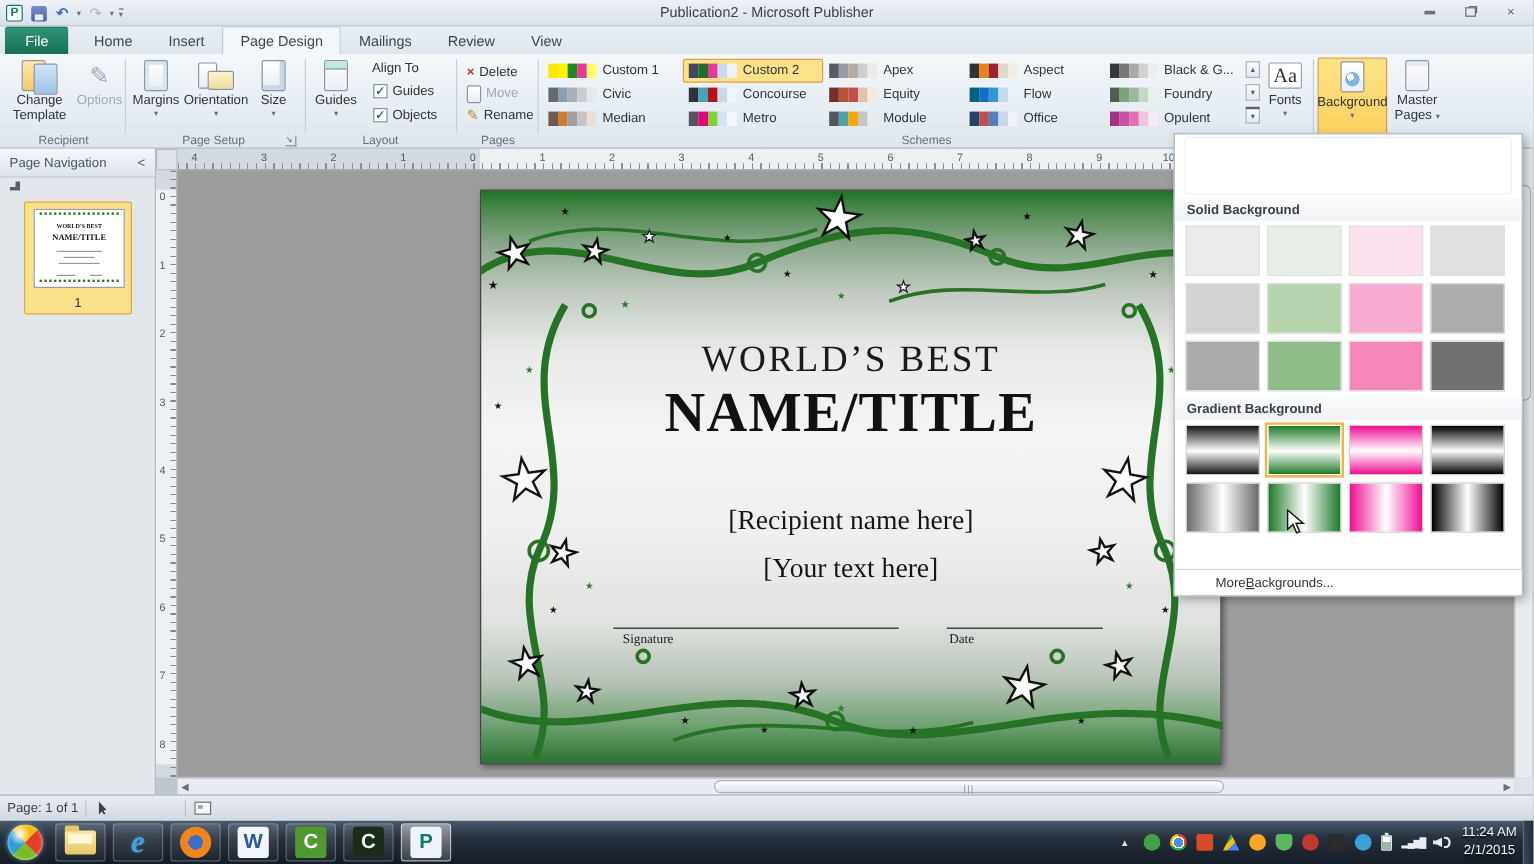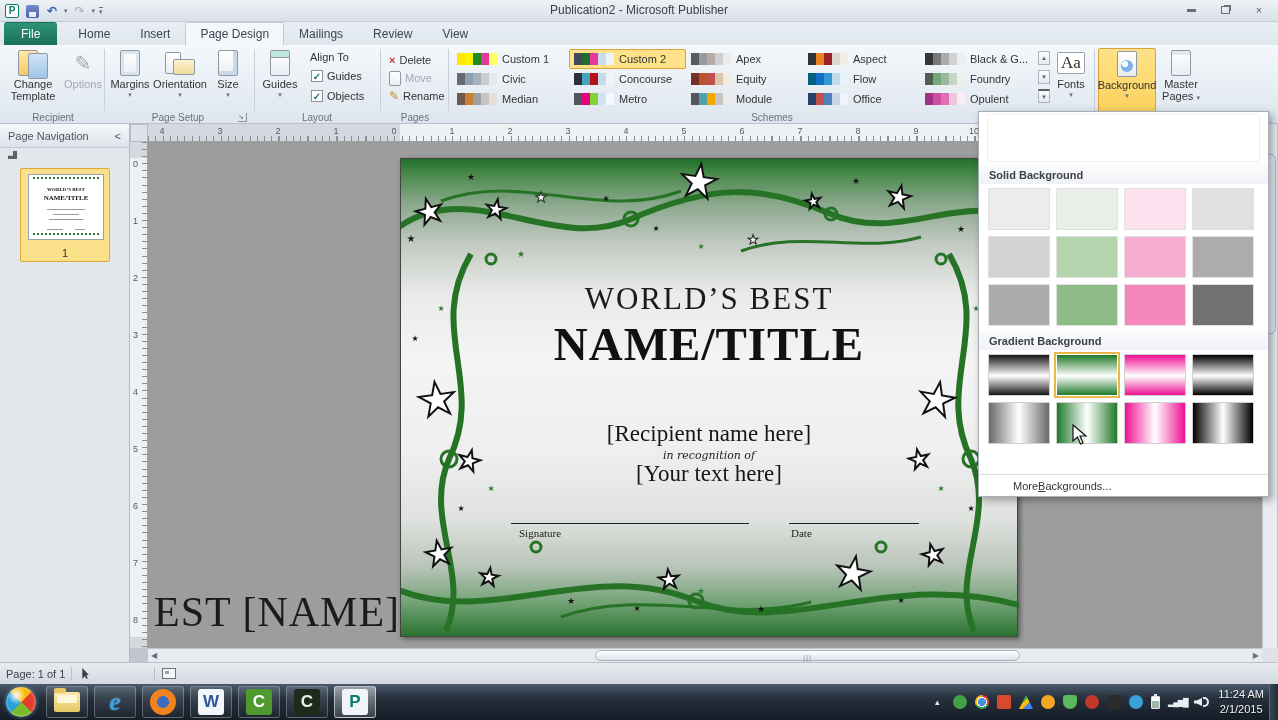--- a/index.html
+++ b/index.html
@@ -528,21 +528,20 @@
       <span class="vnum" style="top: 136px;">2</span>
       <span class="vnum" style="top: 193px;">3</span>
       <span class="vnum" style="top: 250px;">4</span>
       <span class="vnum" style="top: 307px;">5</span>
       <span class="vnum" style="top: 364px;">6</span>
       <span class="vnum" style="top: 421px;">7</span>
       <span class="vnum" style="top: 478px;">8</span>
     </div>
 
   <div id="canvas">
-    <div id="pasteboard-text">EST [NAME]</div>
 
     <div id="cert">
       <svg width="618" height="479" viewBox="0 0 618 479" style="position:absolute;left:0;top:0;" fill="none" stroke="#267326">
         <path d="M-5,70 C70,15 150,95 230,60 S360,25 430,55 S560,30 625,62" stroke-width="6"></path>
         <path d="M40,42 C120,12 200,62 280,32" stroke-width="3"></path>
         <path d="M340,92 C400,70 460,95 520,78" stroke-width="3"></path>
         <path d="M70,95 C25,170 85,225 48,300 C22,360 70,415 45,472" stroke-width="6"></path>
         <path d="M548,95 C593,170 533,225 570,300 C596,360 548,415 573,472" stroke-width="6"></path>
         <path d="M-5,430 C90,470 190,398 295,442 C390,480 490,408 625,448" stroke-width="6"></path>
         <path d="M160,458 C240,428 330,465 410,443" stroke-width="3"></path>
@@ -592,21 +591,20 @@
           <span class="star g" style="left: 40px; top: 150px; font-size: 8px; transform: translate(-50%, -50%) rotate(0deg);">★</span>
           <span class="star g" style="left: 575px; top: 150px; font-size: 8px; transform: translate(-50%, -50%) rotate(0deg);">★</span>
           <span class="star g" style="left: 90px; top: 330px; font-size: 8px; transform: translate(-50%, -50%) rotate(0deg);">★</span>
           <span class="star g" style="left: 540px; top: 330px; font-size: 8px; transform: translate(-50%, -50%) rotate(0deg);">★</span>
           <span class="star g" style="left: 300px; top: 432px; font-size: 9px; transform: translate(-50%, -50%) rotate(0deg);">★</span>
         </div>
 
       <div class="cert-t1">WORLD’S BEST</div>
       <div class="cert-t2">NAME/TITLE</div>
       <div class="cert-mid" style="top:262px;">[Recipient name here]</div>
-      <div class="cert-script" style="top:290px;">in recognition of</div>
       <div class="cert-mid" style="top:302px;">[Your text here]</div>
       <div class="sigline" style="left:110px; top:364px; width:238px;"></div>
       <div class="sig-label" style="left:118px; top:368px;">Signature</div>
       <div class="sigline" style="left:388px; top:364px; width:130px;"></div>
       <div class="sig-label" style="left:390px; top:368px;">Date</div>
     </div>
   </div>
 
   <div id="h-scroll">
     <span class="scr-arrow" style="left:3px;">◀</span>

